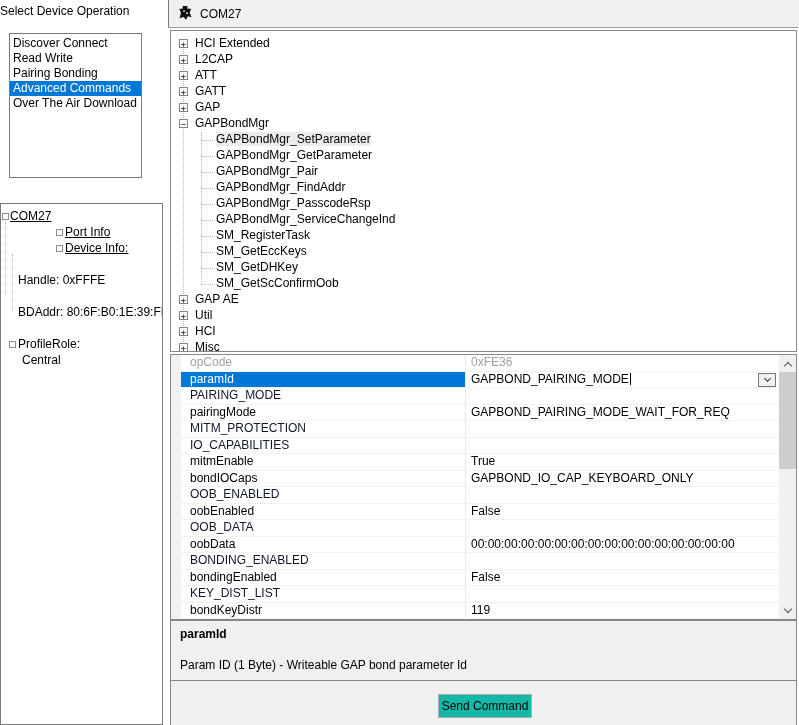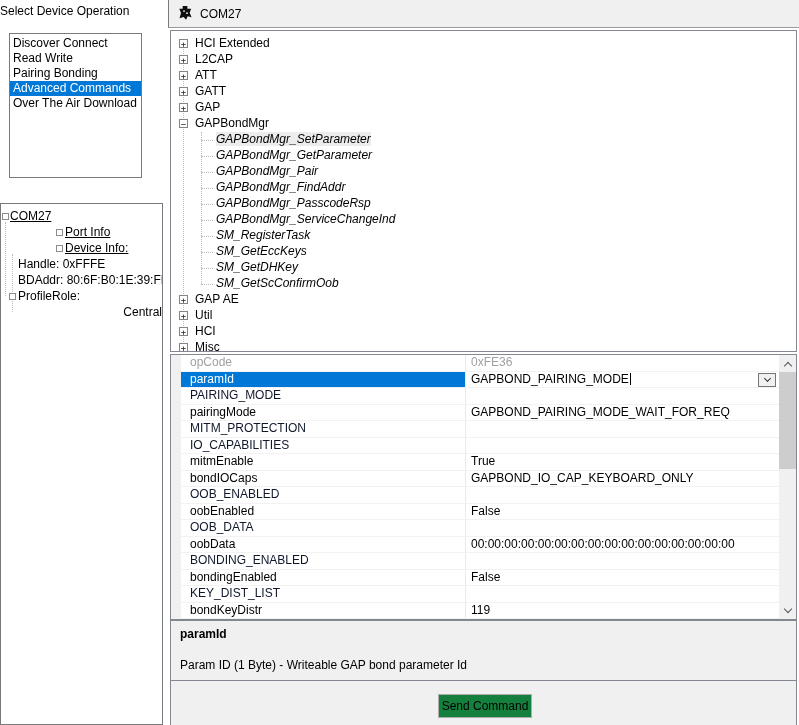--- a/index.html
+++ b/index.html
@@ -15,37 +15,37 @@
   .op-item { height:15px; line-height:15px; padding-left:3px; white-space:nowrap; cursor:default; }
   .op-item.selected { background:var(--accent); color:#ffffff; }
 
   .device-panel { position:absolute; left:0; top:203px; width:163px; height:522px;
     border:1px solid #7a7a7a; background:#fff; overflow:hidden; }
   .dtree { position:relative; padding-top:5px; }
   .dt-row { position:relative; height:16px; line-height:15px; white-space:nowrap; }
   .dt-row .box { position:absolute; top:4px; width:7px; height:7px; border:1px solid #8c8c8c; background:#fff; }
   .dt-lv0 { padding-left:9px; }  .dt-lv0 .box { left:1px; }
   .dt-lv1 { padding-left:16px;margin-left:48px; } .dt-lv1 .box { left:7px; }
-  .dt-lv2 { padding-left:17px; } .dt-lv2 .box { left:8px; }
-  .dt-lv3 { padding-left:21px;text-align:right; }
+  .dt-lv2 { padding-left:17px;margin-top:16px; } .dt-lv2 .box { left:8px; }
+  .dt-lv3 { padding-left:21px; }
   .dt-underline span.lbl { text-decoration:underline; }
   .dt-guide { position:absolute; border-left:1px dotted #bdbdbd; width:0; }
 
   
   .tab-bar { position:absolute; left:168px; top:0; width:631px; height:28px; background:#f0f0f0;
     border-left:1px solid #7a7a7a; border-bottom:1px solid #9a9a9a; display:flex; align-items:center; }
   .tab-bar .ti { margin-left:9px; display:block; }
   .tab-label { margin-left:7px; }
 
   .cmd-panel { position:absolute; left:170px; top:30px; width:627px; height:322px;
     border:1px solid #828790; background:#fff; overflow:hidden; }
   .ct-inner { position:relative; padding-top:5px; height:100%; }
   .ct-row { position:relative; height:16px; line-height:15px; white-space:nowrap; }
   .ct-row.lv0 { padding-left:24px; }
-  .ct-row.lv1 { padding-left:45px;font-style:italic; }
+  .ct-row.lv1 { padding-left:45px; }
   .ct-box { position:absolute; left:8px; top:3px; width:9px; height:9px; border:1px solid #848484;
     background:#fff; font:9px/8px "DejaVu Sans Mono", monospace; text-align:center; color:#222; }
   .ct-row.selected .ct-label { background:#ececec; }
   .ct-vroot  { position:absolute; left:12px; top:13px; height:304px; border-left:1px dotted #bdbdbd; }
   .ct-vchild { position:absolute; left:30px; top:101px; height:152px; border-left:1px dotted #bdbdbd; }
   .ct-stub { position:absolute; left:30px; top:8px; width:12px; border-top:1px dotted #bdbdbd; }
 
   
   .prop-grid { position:absolute; left:170px; top:354px; width:627px; height:266px;
     border:1px solid #828790; background:#fff; }
@@ -73,21 +73,21 @@
   .pg-thumb { position:absolute; left:0; top:17px; width:17px; height:97px; background:#cdcdcd; }
 
   
   .desc-panel { position:absolute; left:170px; top:620px; width:627px; height:61px;
     background:#f0f0f0; border:1px solid #828790; padding:6px 9px; }
   .desc-title { font-weight:bold; }
   .desc-text { margin-top:17px; }
   .button-bar { position:absolute; left:170px; top:681px; width:627px; height:44px;
     background:#f0f0f0; border-left:1px solid #828790; border-right:1px solid #828790; }
   .send-btn { position:absolute; left:267px; top:13px; width:94px; height:24px;
-    background:#15803d; border:1px solid #adadad; font:12px "Liberation Sans", sans-serif; cursor:default; }
+    background:#14b8a6; border:1px solid #adadad; font:12px "Liberation Sans", sans-serif; cursor:default; }
 </style>
 </head>
 <body>
 
 <div class="op-title">Select Device Operation</div>
 <div class="op-list">
     <div class="op-item">Discover Connect</div>
     <div class="op-item">Read Write</div>
     <div class="op-item">Pairing Bonding</div>
     <div class="op-item selected">Advanced Commands</div>

